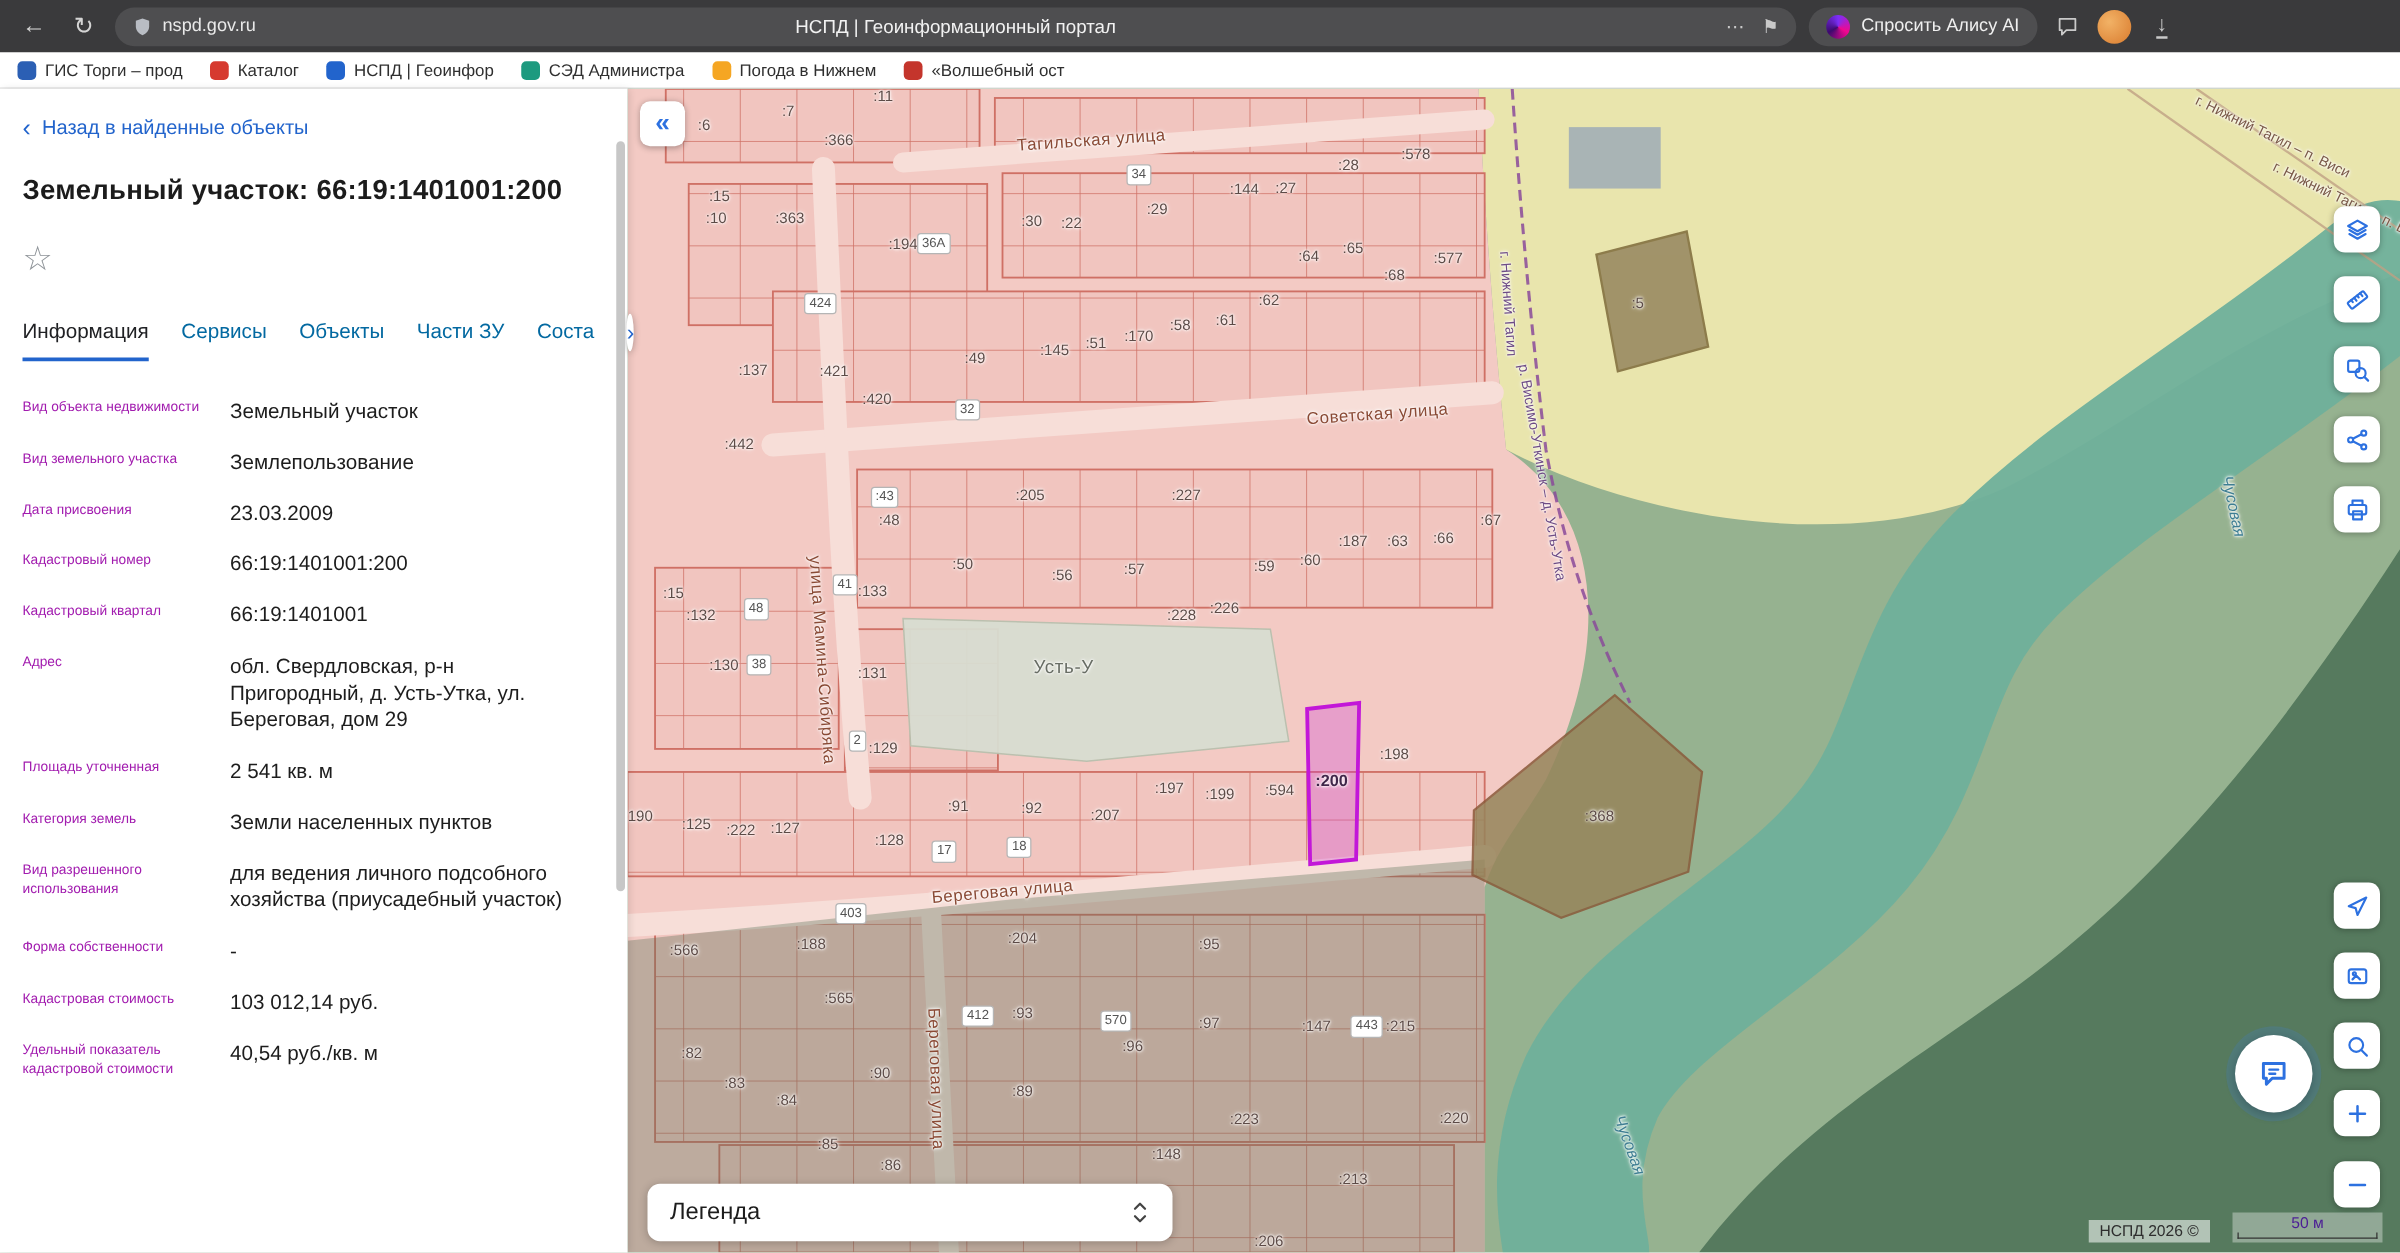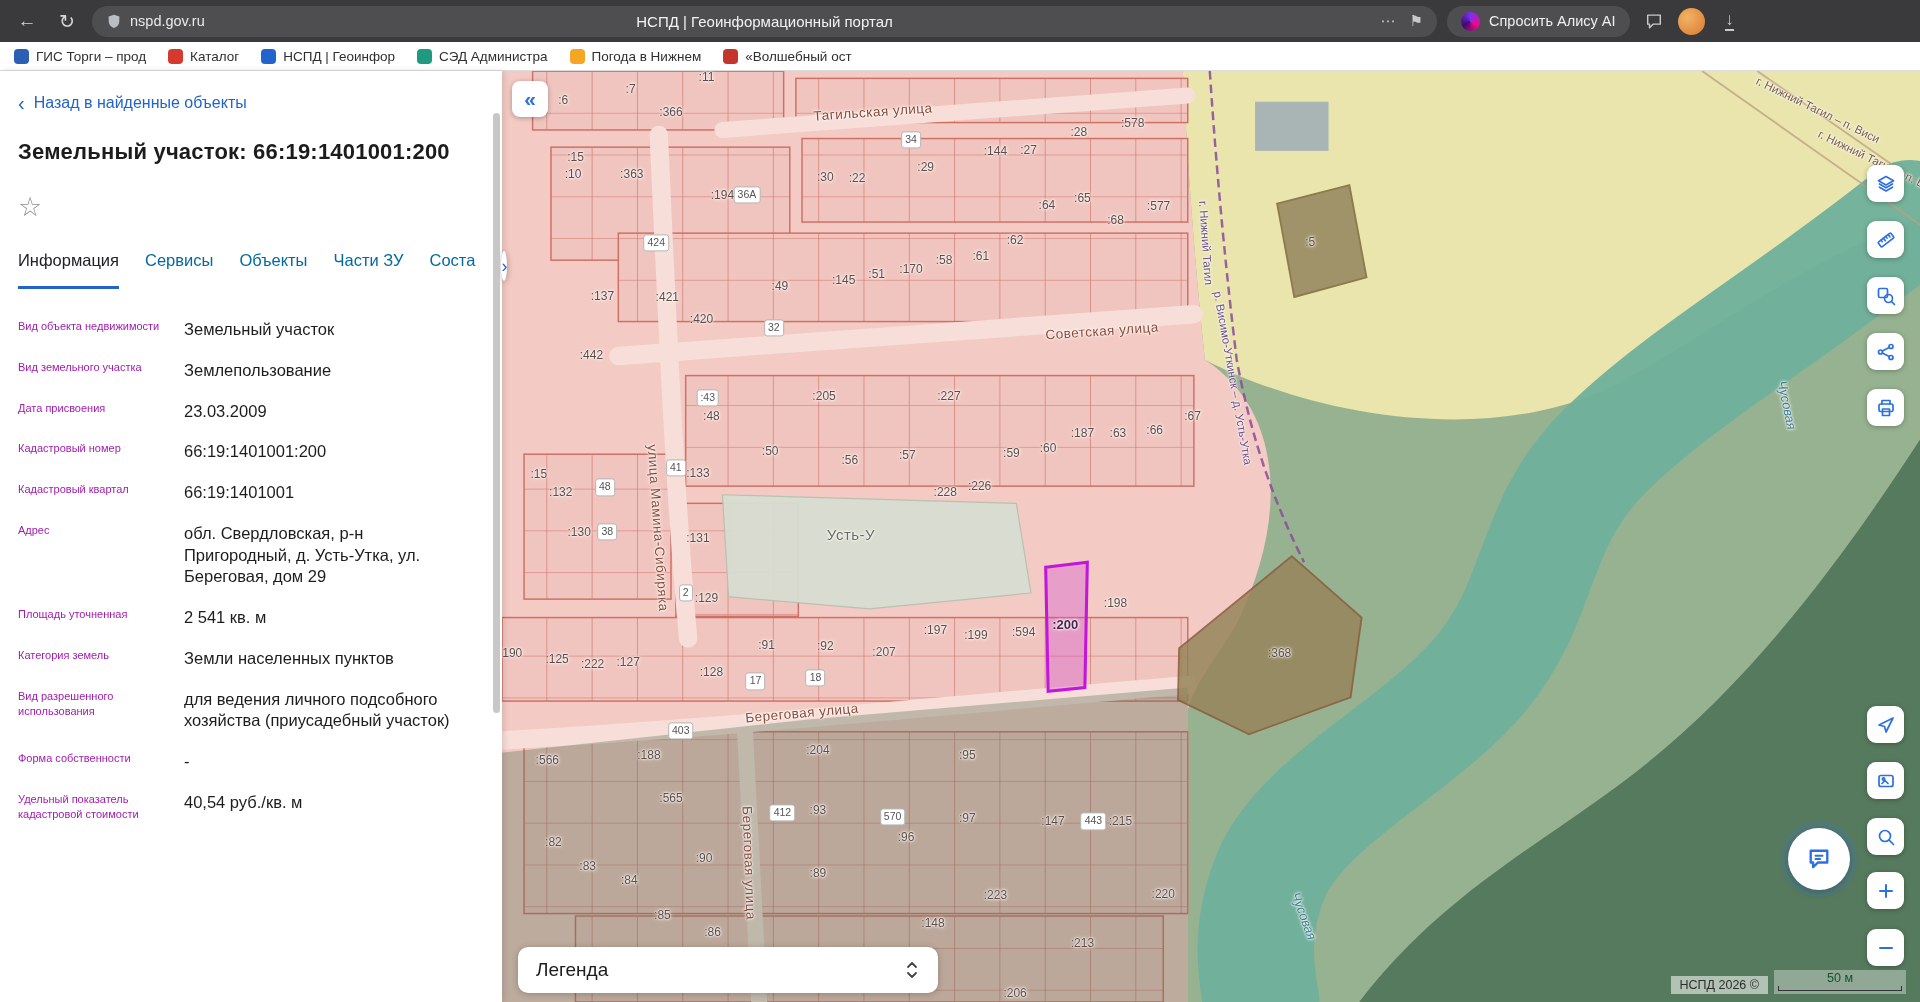--- a/index.html
+++ b/index.html
@@ -25,21 +25,21 @@
 
   
   .content { display:flex; height:931px; }
 
   
   .panel { width:502px; background:#fff; position:relative; padding:14px 22px 0 18px; flex:0 0 auto; z-index:5; box-shadow:2px 0 6px rgba(0,0,0,.12); }
   .back { color:#2264cc; font-size:16px; display:flex; gap:9px; align-items:center; margin-top:8px; cursor:pointer; }
   .back-ch { font-size:20px; line-height:1; }
   .ptitle2 { font-size:22px; font-weight:bold; color:#1c1c1c; margin-top:26px; letter-spacing:.2px; }
   .star { color:#8f9499; font-size:27px; margin-top:26px; width:30px; }
-  .tabsrow { display:flex; gap:26px; margin-top:28px; }
+  .tabsrow { display:flex; align-items:flex-end; gap:26px; margin-top:28px; }
   .tabslist { display:flex; gap:26px; }
   .tab { font-size:16.5px; color:#0369a1; padding-bottom:11px; border-bottom:3px solid transparent; white-space:nowrap; cursor:pointer; }
   .tab.active { color:#202124; border-bottom-color:#2264cc; }
   .tab-arrow { width:30px; height:30px; border-radius:50%; background:#fff; box-shadow:0 1px 6px rgba(0,0,0,.3); color:#2264cc; font-size:18px; display:flex; align-items:center; justify-content:center; margin-bottom:8px; cursor:pointer; }
   .fields { margin-top:30px; display:flex; flex-direction:column; gap:19px; }
   .frow { display:grid; grid-template-columns:156px 1fr; column-gap:10px; }
   .flabel { font-size:11px; color:#a21caf; line-height:1.35; }
   .fvalue { font-size:16.5px; color:#1d1d1d; line-height:1.32; max-width:288px; }
   .pscroll { position:absolute; right:2px; top:42px; width:7px; height:600px; background:#c7c7c7; border-radius:4px; }
 
@@ -70,21 +70,21 @@
   .cbtn svg { stroke:#2d71e0; fill:none; stroke-width:1.7; stroke-linecap:round; stroke-linejoin:round; }
   .fab { position:absolute; right:70px; bottom:112px; width:62px; height:62px; background:#fff; border-radius:50%;
          box-shadow:0 0 0 7px rgba(60,130,240,.18), 0 2px 8px rgba(0,0,0,.28);
          display:flex; align-items:center; justify-content:center; cursor:pointer; }
   .fab svg { stroke:#2d71e0; fill:none; stroke-width:2; stroke-linecap:round; stroke-linejoin:round; }
   .legend { position:absolute; left:16px; bottom:9px; width:420px; height:46px; background:#fff; border-radius:10px;
             box-shadow:0 1px 7px rgba(0,0,0,.22); display:flex; align-items:center; justify-content:space-between;
             padding:0 18px; font-size:19px; color:#1d1d1d; cursor:pointer; }
   .legend svg { stroke:#444; fill:none; stroke-width:1.8; stroke-linecap:round; stroke-linejoin:round; }
   .copyright { position:absolute; right:152px; bottom:8px; background:rgba(255,255,255,.55); padding:2px 9px; font-size:12.5px; color:#2e2e2e; }
-  .scalebox { position:absolute; right:14px; bottom:8px; font-size:12.5px; color:#14532d; width:132px; text-align:center;
+  .scalebox { position:absolute; right:14px; bottom:8px; font-size:12.5px; color:#4c1d95; width:120px; text-align:center;
               background:rgba(255,255,255,.35); padding:1px 4px 3px; }
   .scalebar { height:5px; border:1px solid #333; border-top:none; margin-top:1px; }
 </style>
 </head>
 <body>
 
 <div class="topbar">
   <span class="nav-ic">←</span>
   <span class="nav-ic">↻</span>
   <div class="urlbar">
@@ -196,20 +196,24 @@
           <div class="flabel">Категория земель</div>
           <div class="fvalue">Земли населенных пунктов</div>
         </div>
         <div class="frow">
           <div class="flabel">Вид разрешенного использования</div>
           <div class="fvalue">для ведения личного подсобного хозяйства (приусадебный участок)</div>
         </div>
         <div class="frow">
           <div class="flabel">Форма собственности</div>
           <div class="fvalue">-</div>
+        </div>
+        <div class="frow">
+          <div class="flabel">Кадастровая стоимость</div>
+          <div class="fvalue">103 012,14 руб.</div>
         </div>
         <div class="frow">
           <div class="flabel">Удельный показатель кадастровой стоимости</div>
           <div class="fvalue">40,54 руб./кв. м</div>
         </div>
       </div>
     <div class="pscroll"></div>
   </aside>
 
   <div class="map">

